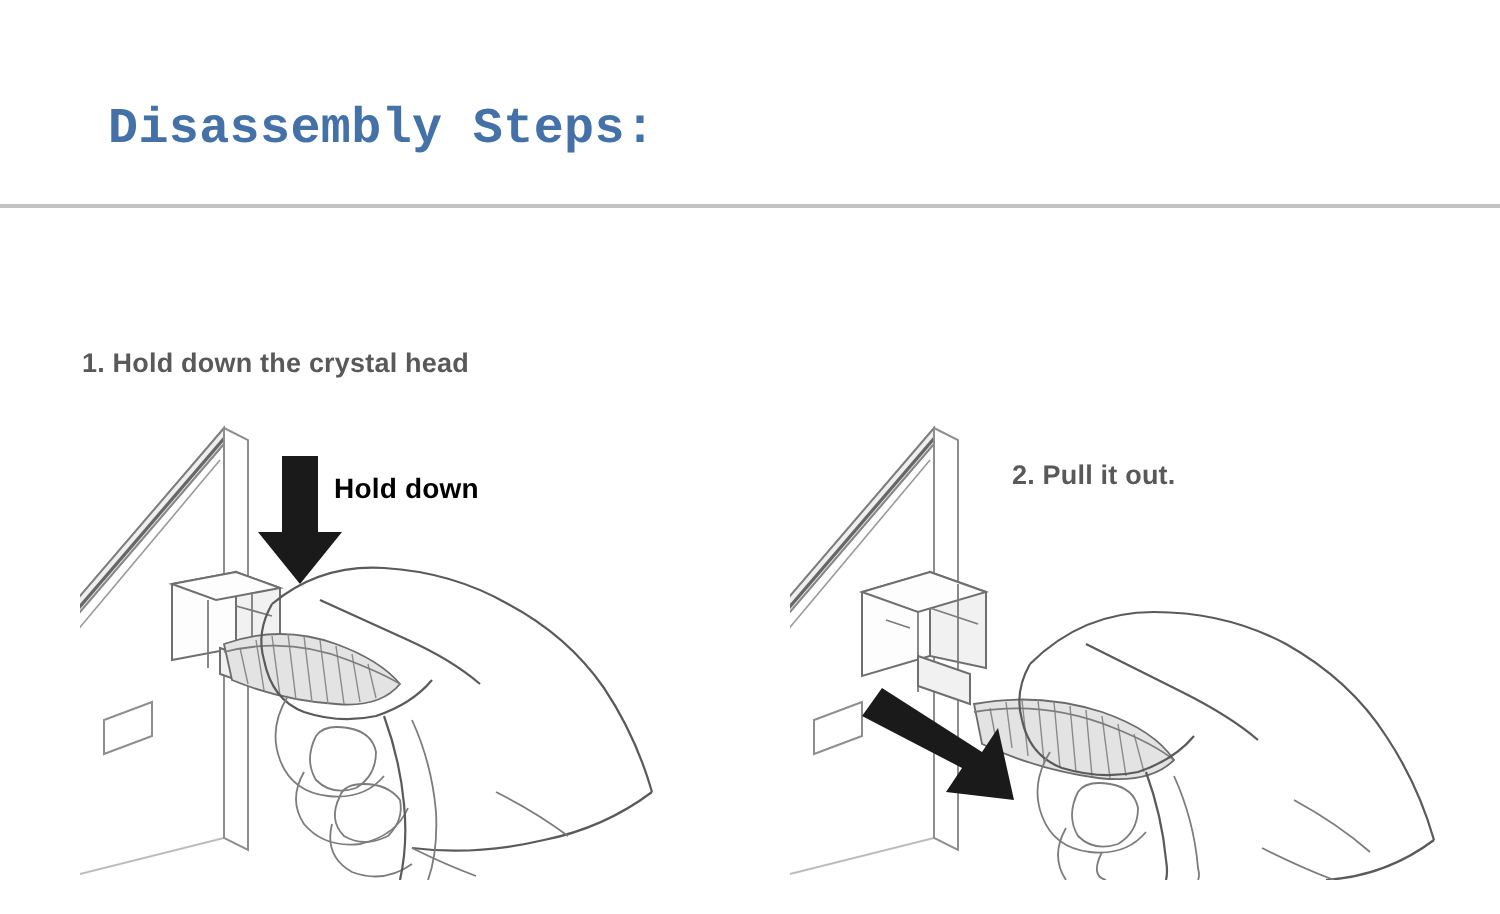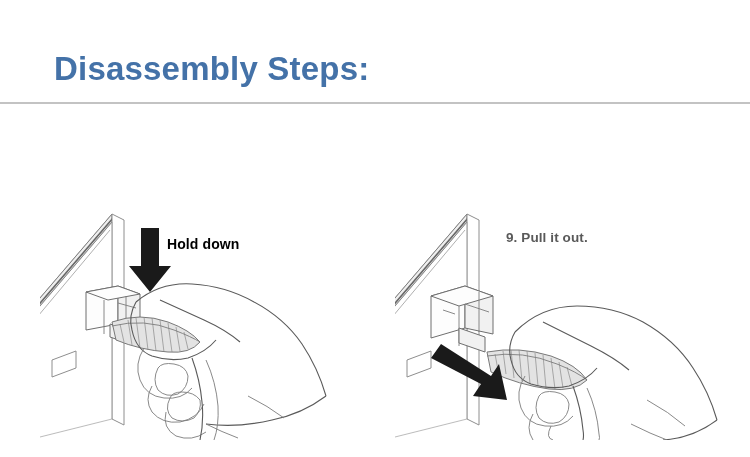--- a/index.html
+++ b/index.html
@@ -17,25 +17,26 @@
     height: 457px;
     background: #ffffff;
     overflow: hidden;
   }
 
   
   #page-title {
     position: absolute;
     left: 54px;
     top: 50px;
-    font-size: 33px;
+    font-size: 25px;
     font-weight: bold;
     letter-spacing: 0.2px;
     color: #4472a8;
     white-space: nowrap;
+    font-family: Liberation Mono, monospace;
   }
   #title-divider {
     position: absolute;
     left: 0;
     top: 102px;
     width: 750px;
     height: 2px;
     background: #c3c3c3;
   }
 
@@ -83,22 +84,23 @@
   .rib       { fill: none; stroke: #8a8a8a; stroke-width: 0.7; }
 </style>
 </head>
 <body>
 
 <div id="page">
 
   <div id="page-title">Disassembly Steps:</div>
   <div id="title-divider"></div>
 
-
-  <div id="step-2-caption" class="step-caption">9. Pull it out.</div>
+  <div id="step-1-caption" class="step-caption">1. Hold down the crystal head</div>
+
+  <div id="step-2-caption" class="step-caption">2. Pull it out.</div>
 
   <div id="hold-down-label">Hold down</div>
 
   <svg id="illustration-left" class="illustration" width="290" height="240" viewBox="0 0 290 240">
 
     <g>
 
       <path class="ln-hair" d="M -12 112 L 72 14"></path>
       <path class="ln-hair" d="M -12 120 L 72 22"></path>
       <path class="panel-edge" d="M -12 112 L 72 14 L 72 22 L -12 120 Z"></path>

